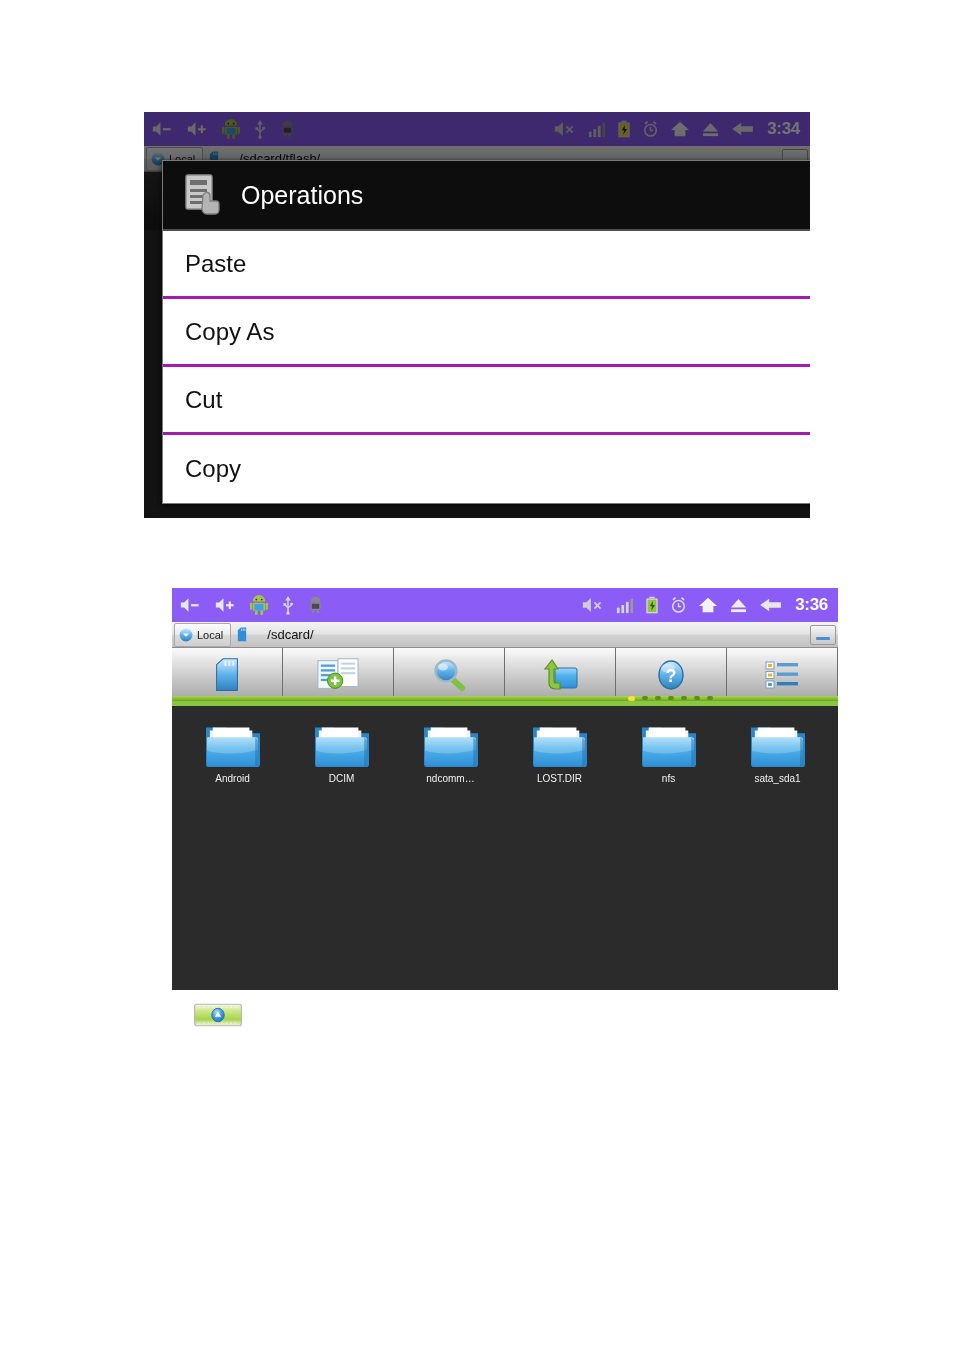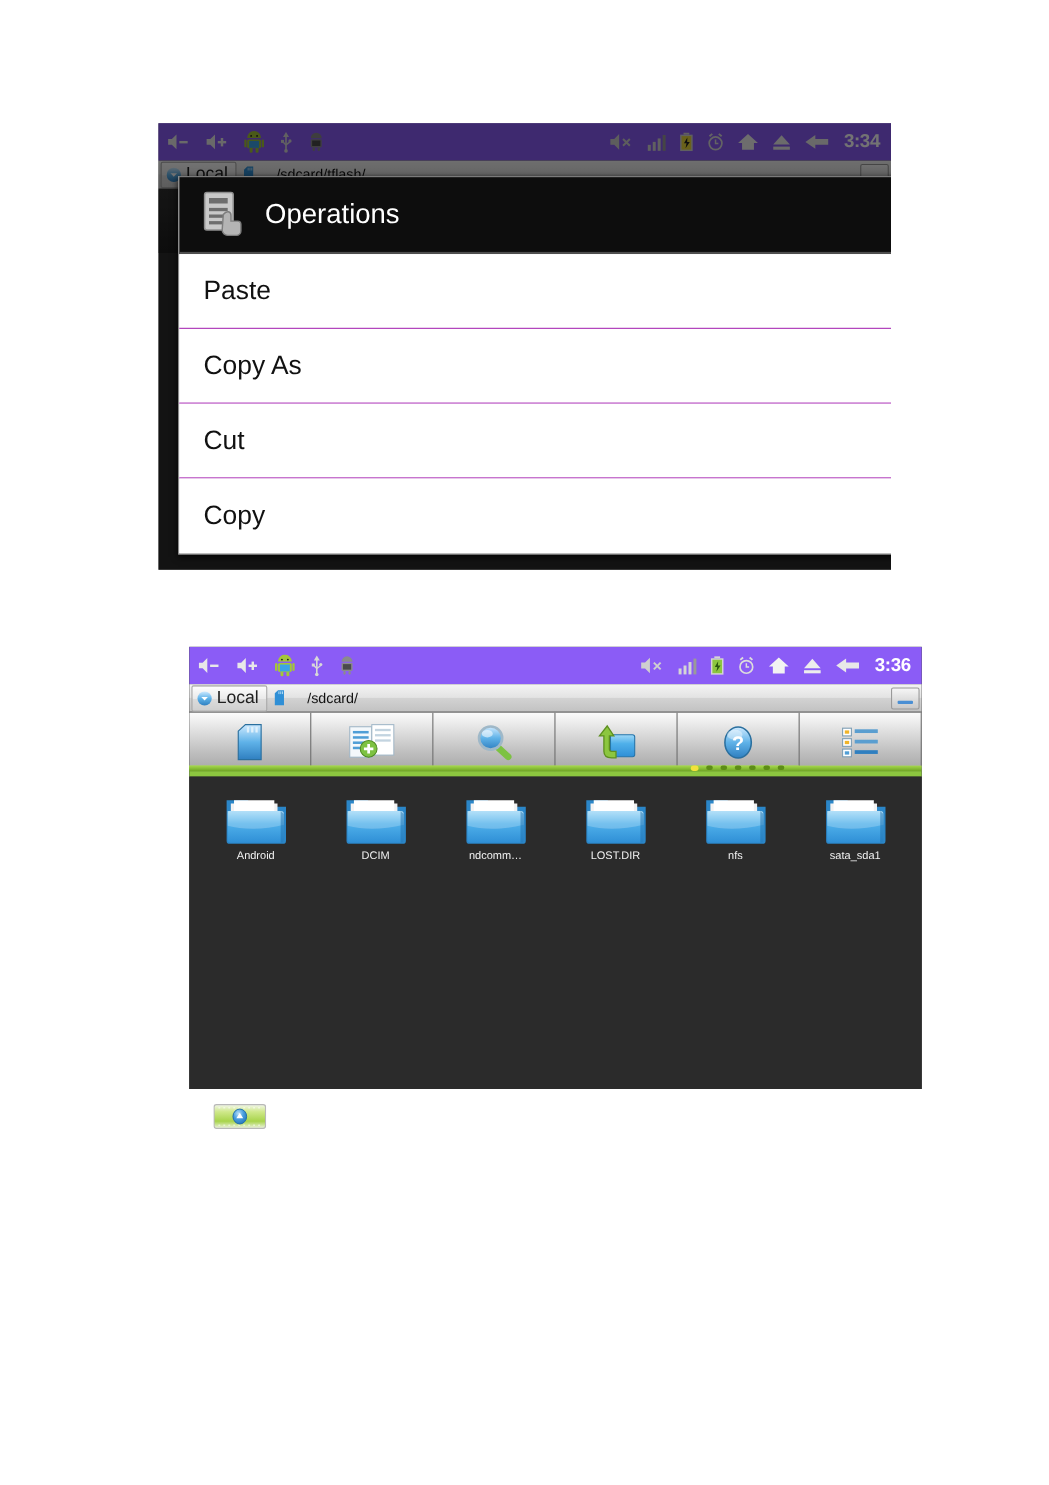--- a/index.html
+++ b/index.html
@@ -53,21 +53,21 @@
     box-sizing: border-box;
     padding: 0 2px;
   }
   .local-btn {
     display: flex; align-items: center; gap: 4px;
     height: 22px;
     padding: 0 7px 0 4px;
     background: linear-gradient(to bottom,#fdfdfd 0%,#eaeaea 50%,#dcdcdc 51%,#cfcfcf 100%);
     border: 1px solid #a9a9a9;
     border-radius: 2px;
-    font-size: 16px;
+    font-size: 11px;
     color: #202020;
   }
   .path-text {
     font-size: 13px;
     color: #111;
     margin-left: 6px;
     display: flex; align-items: center; gap: 20px;
   }
   .minimize-btn {
     margin-left: auto;
@@ -141,21 +141,21 @@
 
   
   .dim {
     position: absolute; inset: 0;
     background: rgba(0,0,0,0.55);
   }
   .dialog {
     position: absolute;
     left: 18px; top: 48px;
     width: 765px;
-    background: #ffffff;
+    background: #14b8a6;
     border: 1px solid #7a7a7a;
     box-shadow: 0 2px 6px rgba(0,0,0,0.8);
     box-sizing: border-box;
   }
   .dlg-head {
     background: #0d0d0d;
     height: 68px;
     display: flex; align-items: center;
     padding-left: 20px;
     border-bottom: 2px solid #4f4f4f;
@@ -165,21 +165,21 @@
     font-size: 25px;
     margin-left: 16px;
     font-weight: normal;
   }
   .dlg-item {
     height: 68px;
     display: flex; align-items: center;
     padding-left: 22px;
     font-size: 24px;
     color: #111;
-    border-bottom: 1px solid #a21caf;
+    border-bottom: 3px solid #a21caf;
     background: #fff;
     box-sizing: border-box;
   }
   .dlg-item:last-child { border-bottom: none; }
 
   .bg-toolbar-ghost {
     position:absolute; left:0; right:0; top:26px; height:58px;
     display:flex;
   }
   .bg-toolbar-ghost .g {

